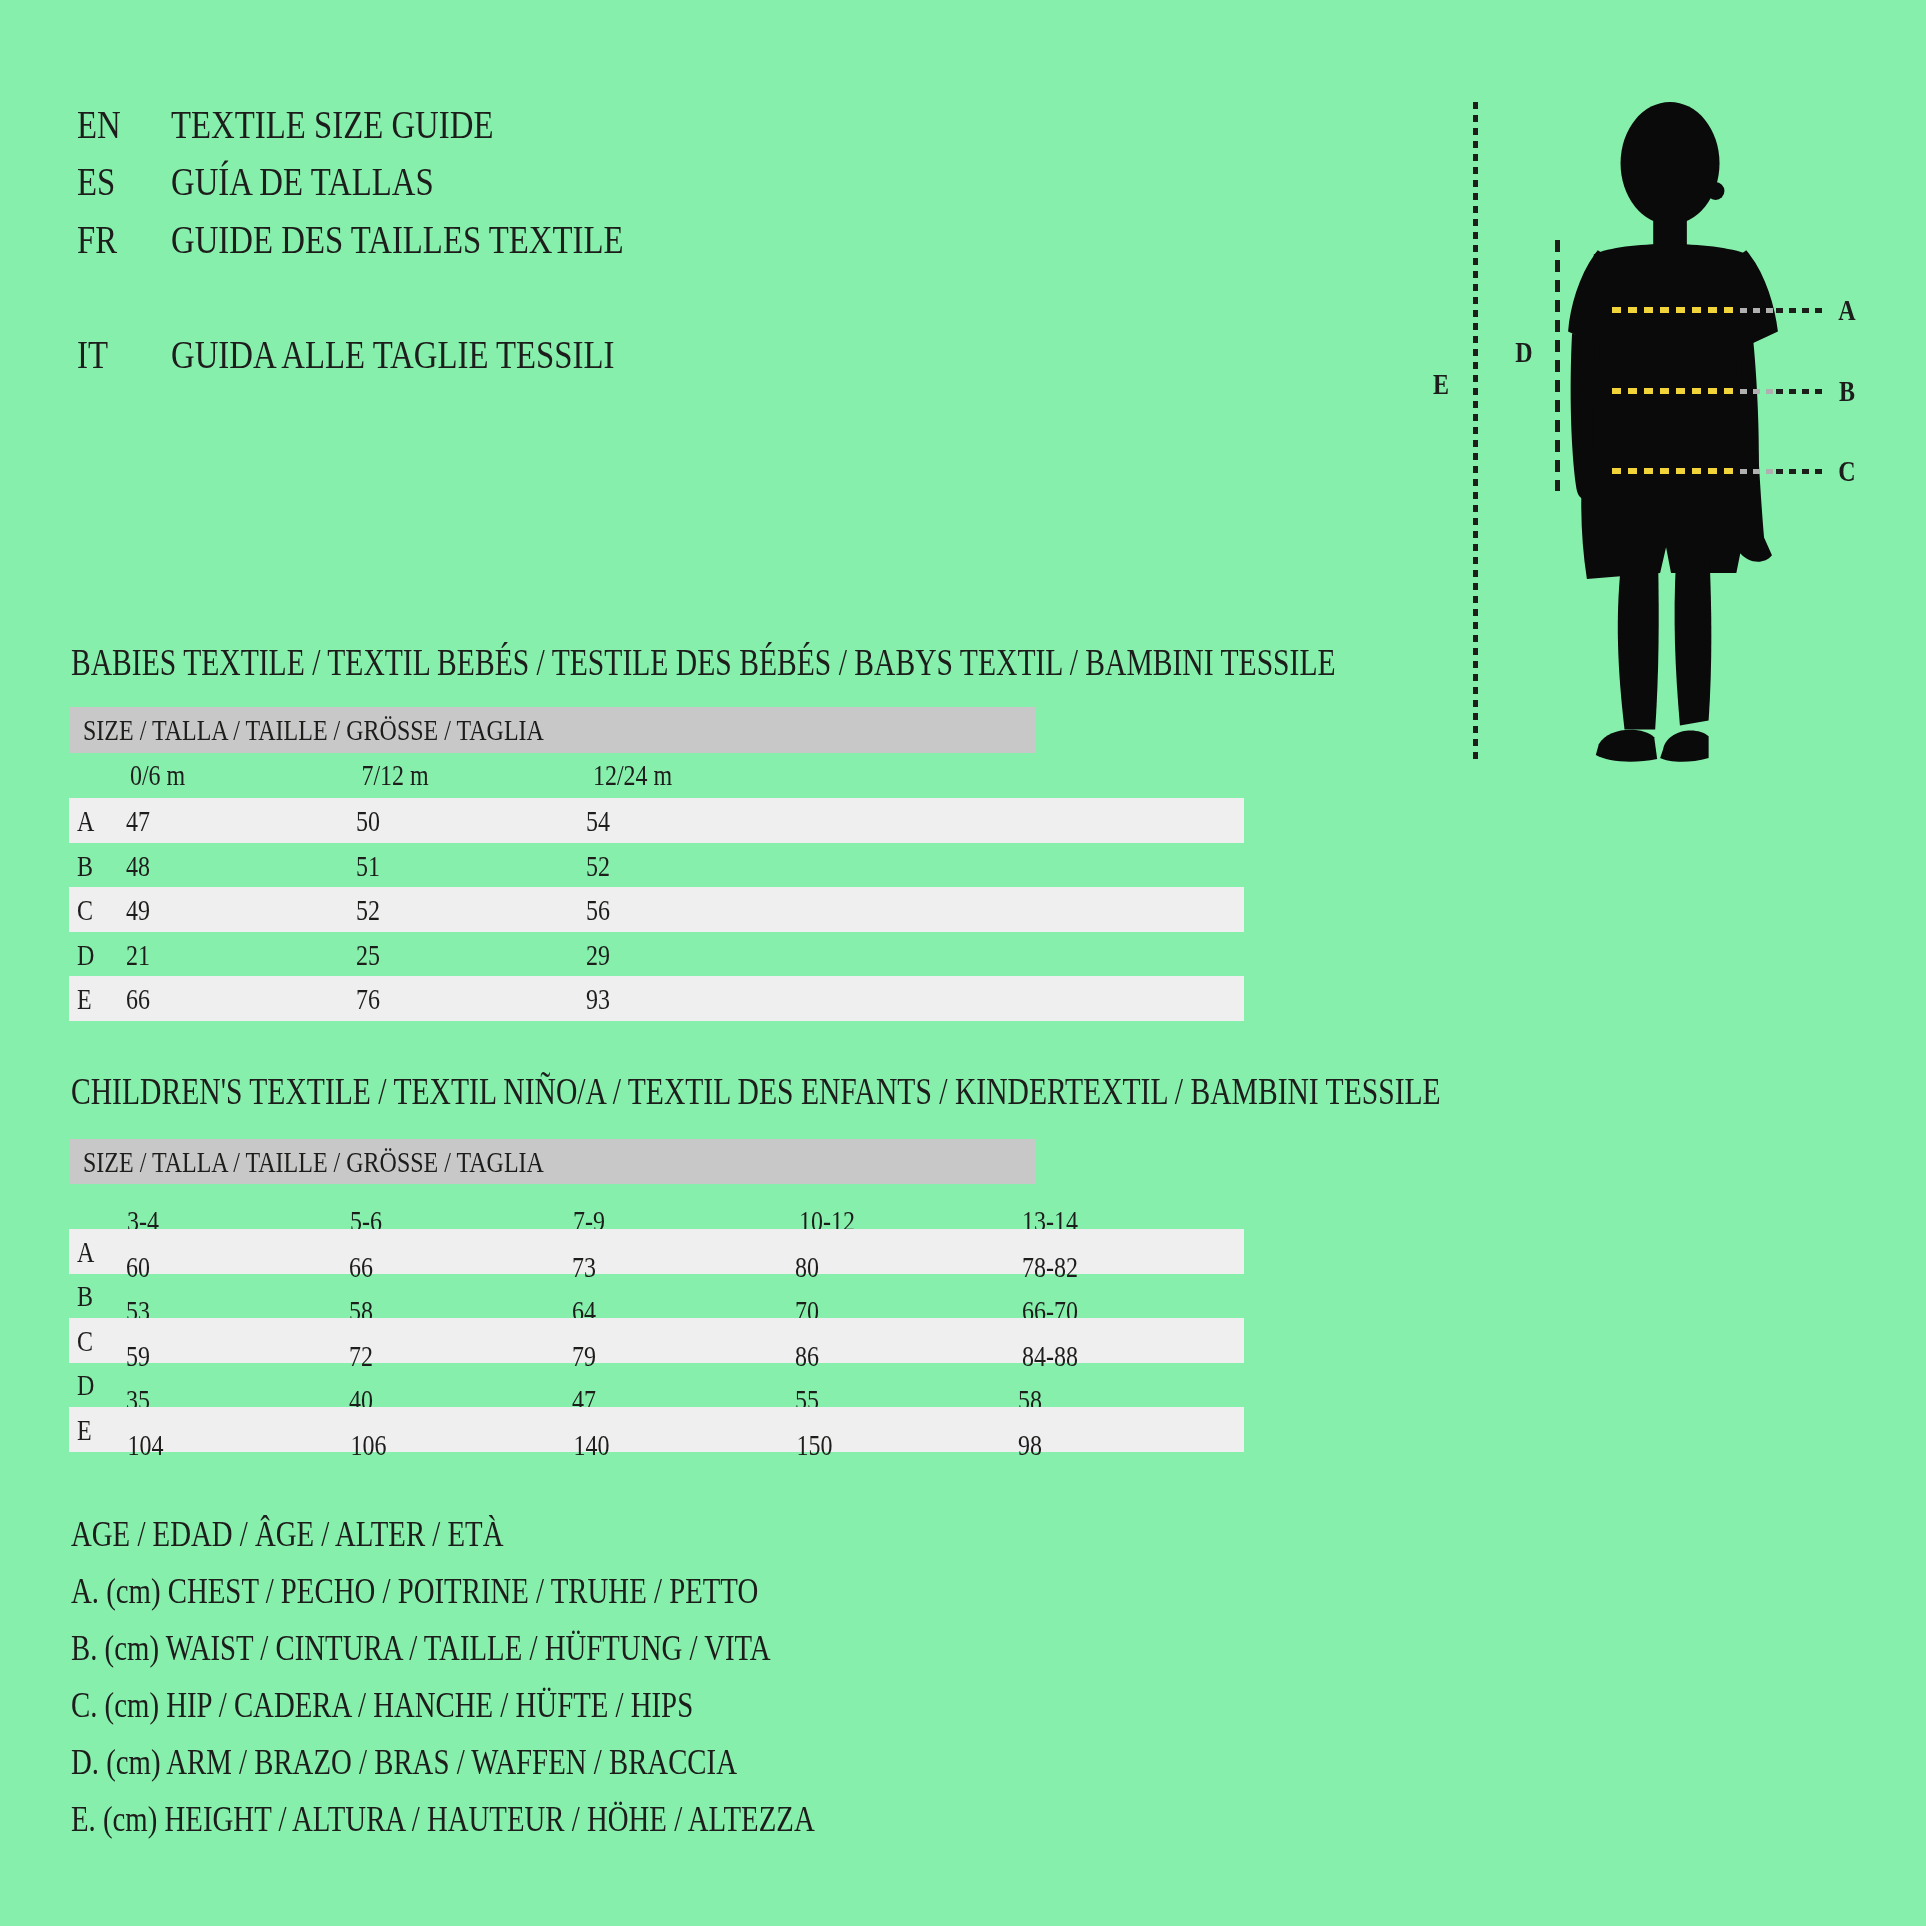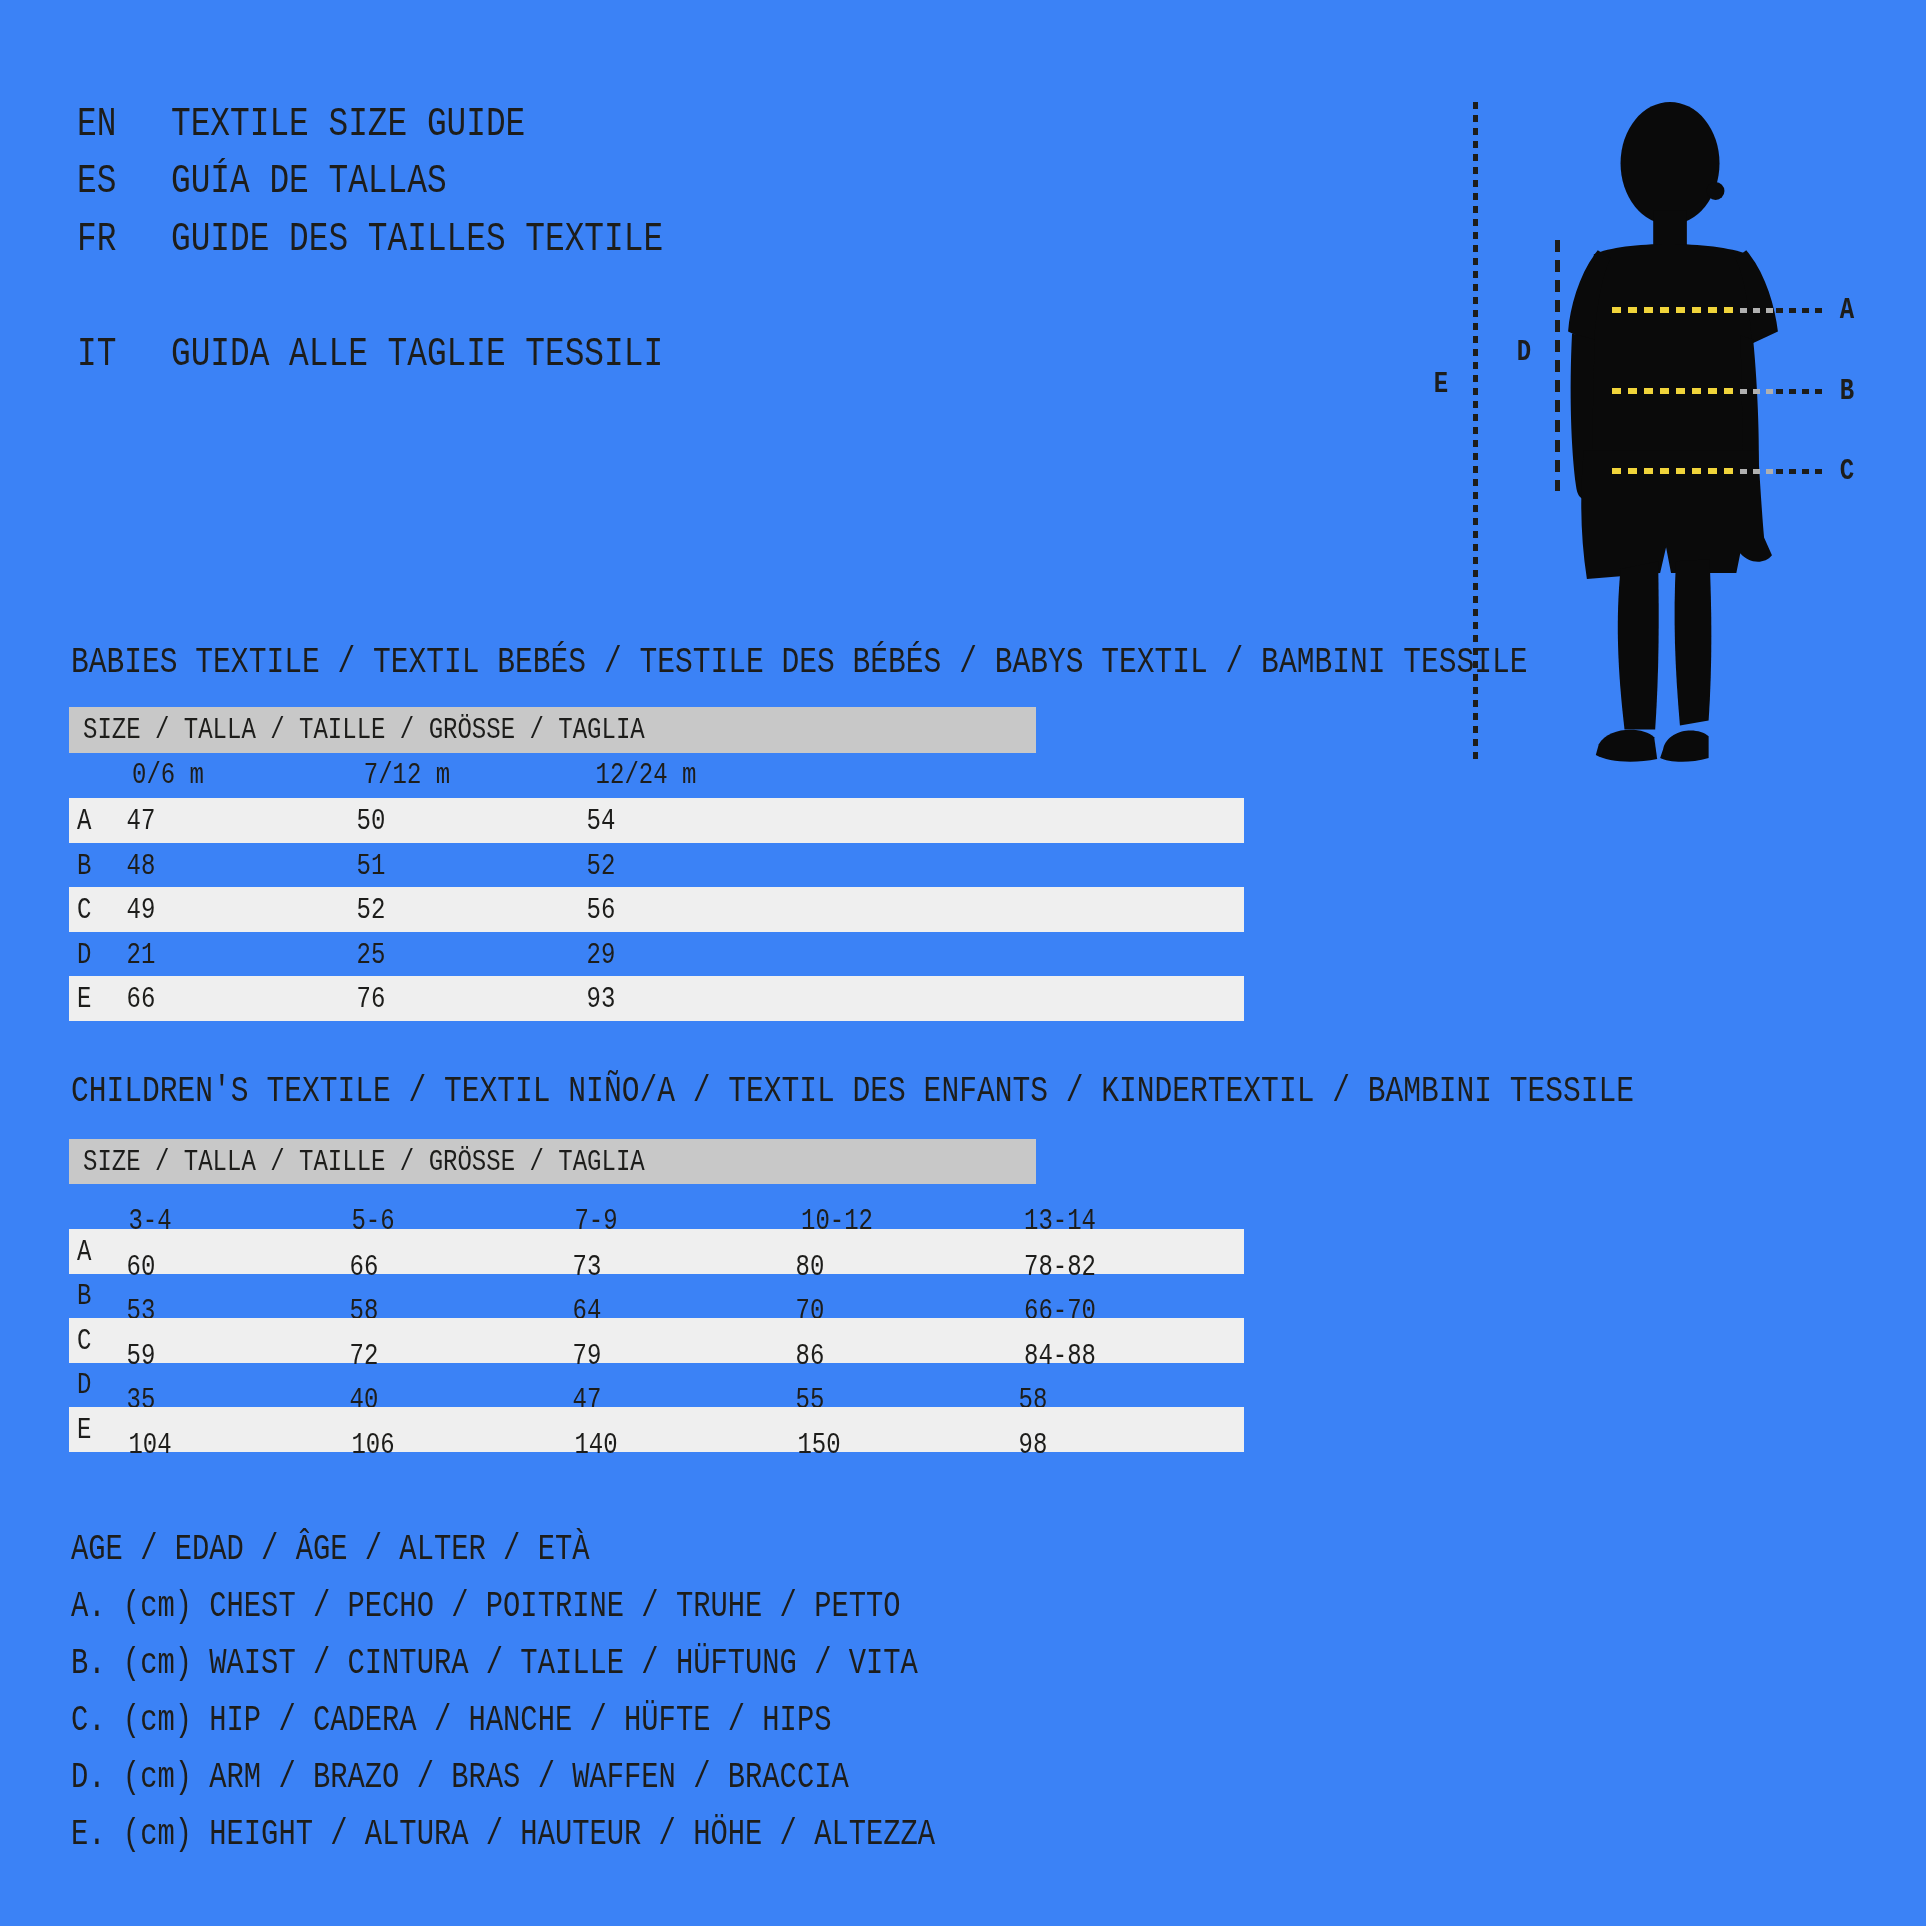--- a/index.html
+++ b/index.html
@@ -1,18 +1,18 @@
 <!DOCTYPE html>
 <html><head>
 <meta charset="utf-8">
 <style>
   html,body{margin:0;padding:0;background:#fff;}
   #page{
-    position:relative;width:1927px;height:1927px;background:#3b82f6;
-    font-family:Liberation Mono, monospace;color:#1d1d1b;overflow:hidden;
+    position:relative;width:1927px;height:1927px;background:#86efac;
+    font-family:Liberation Serif, serif;color:#1d1d1b;overflow:hidden;
   }
   .abs{position:absolute;}
   
   .cx{display:inline-block;transform:scaleX(0.8);transform-origin:0 50%;white-space:nowrap;}
   .cxc{display:inline-block;transform:scaleX(0.8);transform-origin:50% 50%;white-space:nowrap;}
   
   .hline{position:absolute;left:0;width:891px;height:57px;display:flex;align-items:center;}
   .hcode{position:absolute;left:77px;font-size:41px;}
   .htitle{position:absolute;left:171px;font-size:41px;}
   
@@ -22,21 +22,21 @@
   .tbar .cx{margin-left:14px;font-size:30px;}
   .trow{position:absolute;left:69px;width:1175px;height:45px;display:flex;align-items:stretch;font-size:30px;}
   .trow.h46{height:46px;}
   .trow.stripe{background:#efefef;}
   .lblcell{width:54px;display:flex;align-items:center;}
   .lblcell .cx{margin-left:8px;}
   .dcell{display:flex;align-items:center;justify-content:flex-start;}
   .w232{width:230px;}
   .w225{width:223px;margin-top:30px;}
   
-  .legline{height:57px;display:flex;align-items:flex-end;font-size:36px;}
+  .legline{height:57px;display:flex;align-items:flex-start;font-size:36px;}
   
   .vdots{width:5px;background:repeating-linear-gradient(to bottom,#1d1d1b 0 7px,transparent 7px 13px);}
   .vdash{width:5px;background:repeating-linear-gradient(to bottom,#1d1d1b 0 12px,transparent 12px 20px);}
   .ydots{height:6px;background:repeating-linear-gradient(to right,#f0d43a 0 9px,transparent 9px 16px);}
   .kdots{height:5px;background:repeating-linear-gradient(to right,#1d1d1b 0 7px,transparent 7px 13px);}
   .gdots{height:5px;background:repeating-linear-gradient(to right,#b0b0b0 0 7px,transparent 7px 13px);}
   .mlabel{font-size:30px;font-weight:bold;width:34px;text-align:center;line-height:32px;}
 </style>
 </head>
 <body>

